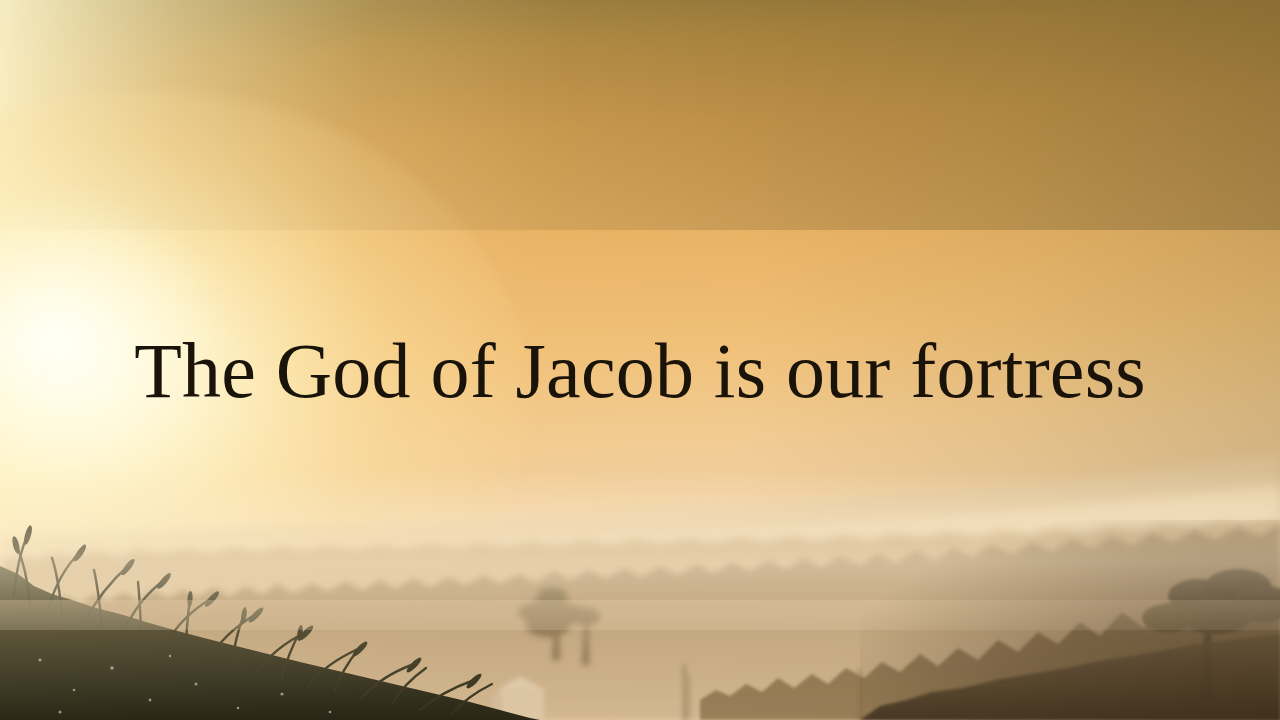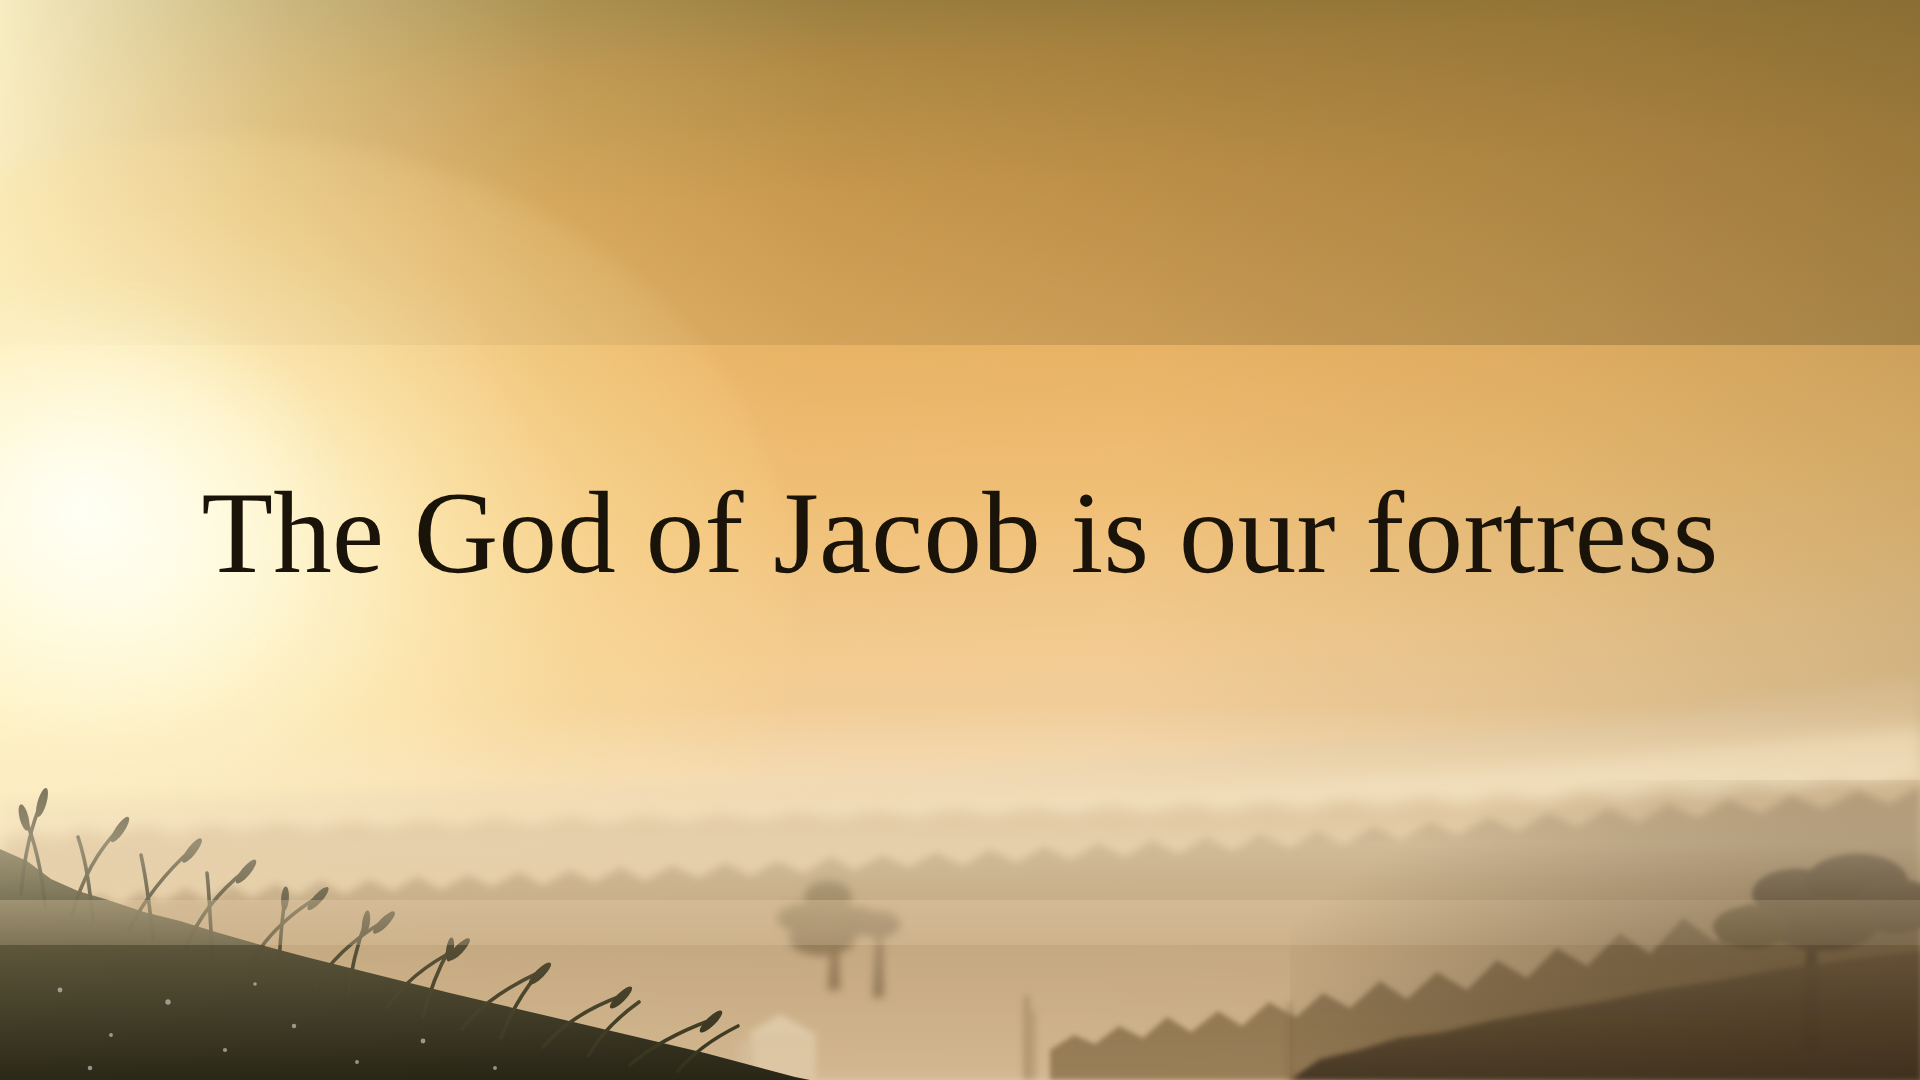--- a/index.html
+++ b/index.html
@@ -145,21 +145,21 @@
     pointer-events: none;
   }
 
   
   .caption-layer {
     position: absolute;
     left: 0; right: 0;
     top: 300px;
     height: 110px;
     display: flex;
-    align-items: center;
+    align-items: flex-end;
     justify-content: center;
     pointer-events: none;
   }
   .caption {
     font-family: "Liberation Serif", "DejaVu Serif", serif;
     font-size: 78px;
     line-height: 1;
     font-weight: 400;
     letter-spacing: 0.2px;
     color: #191309;

